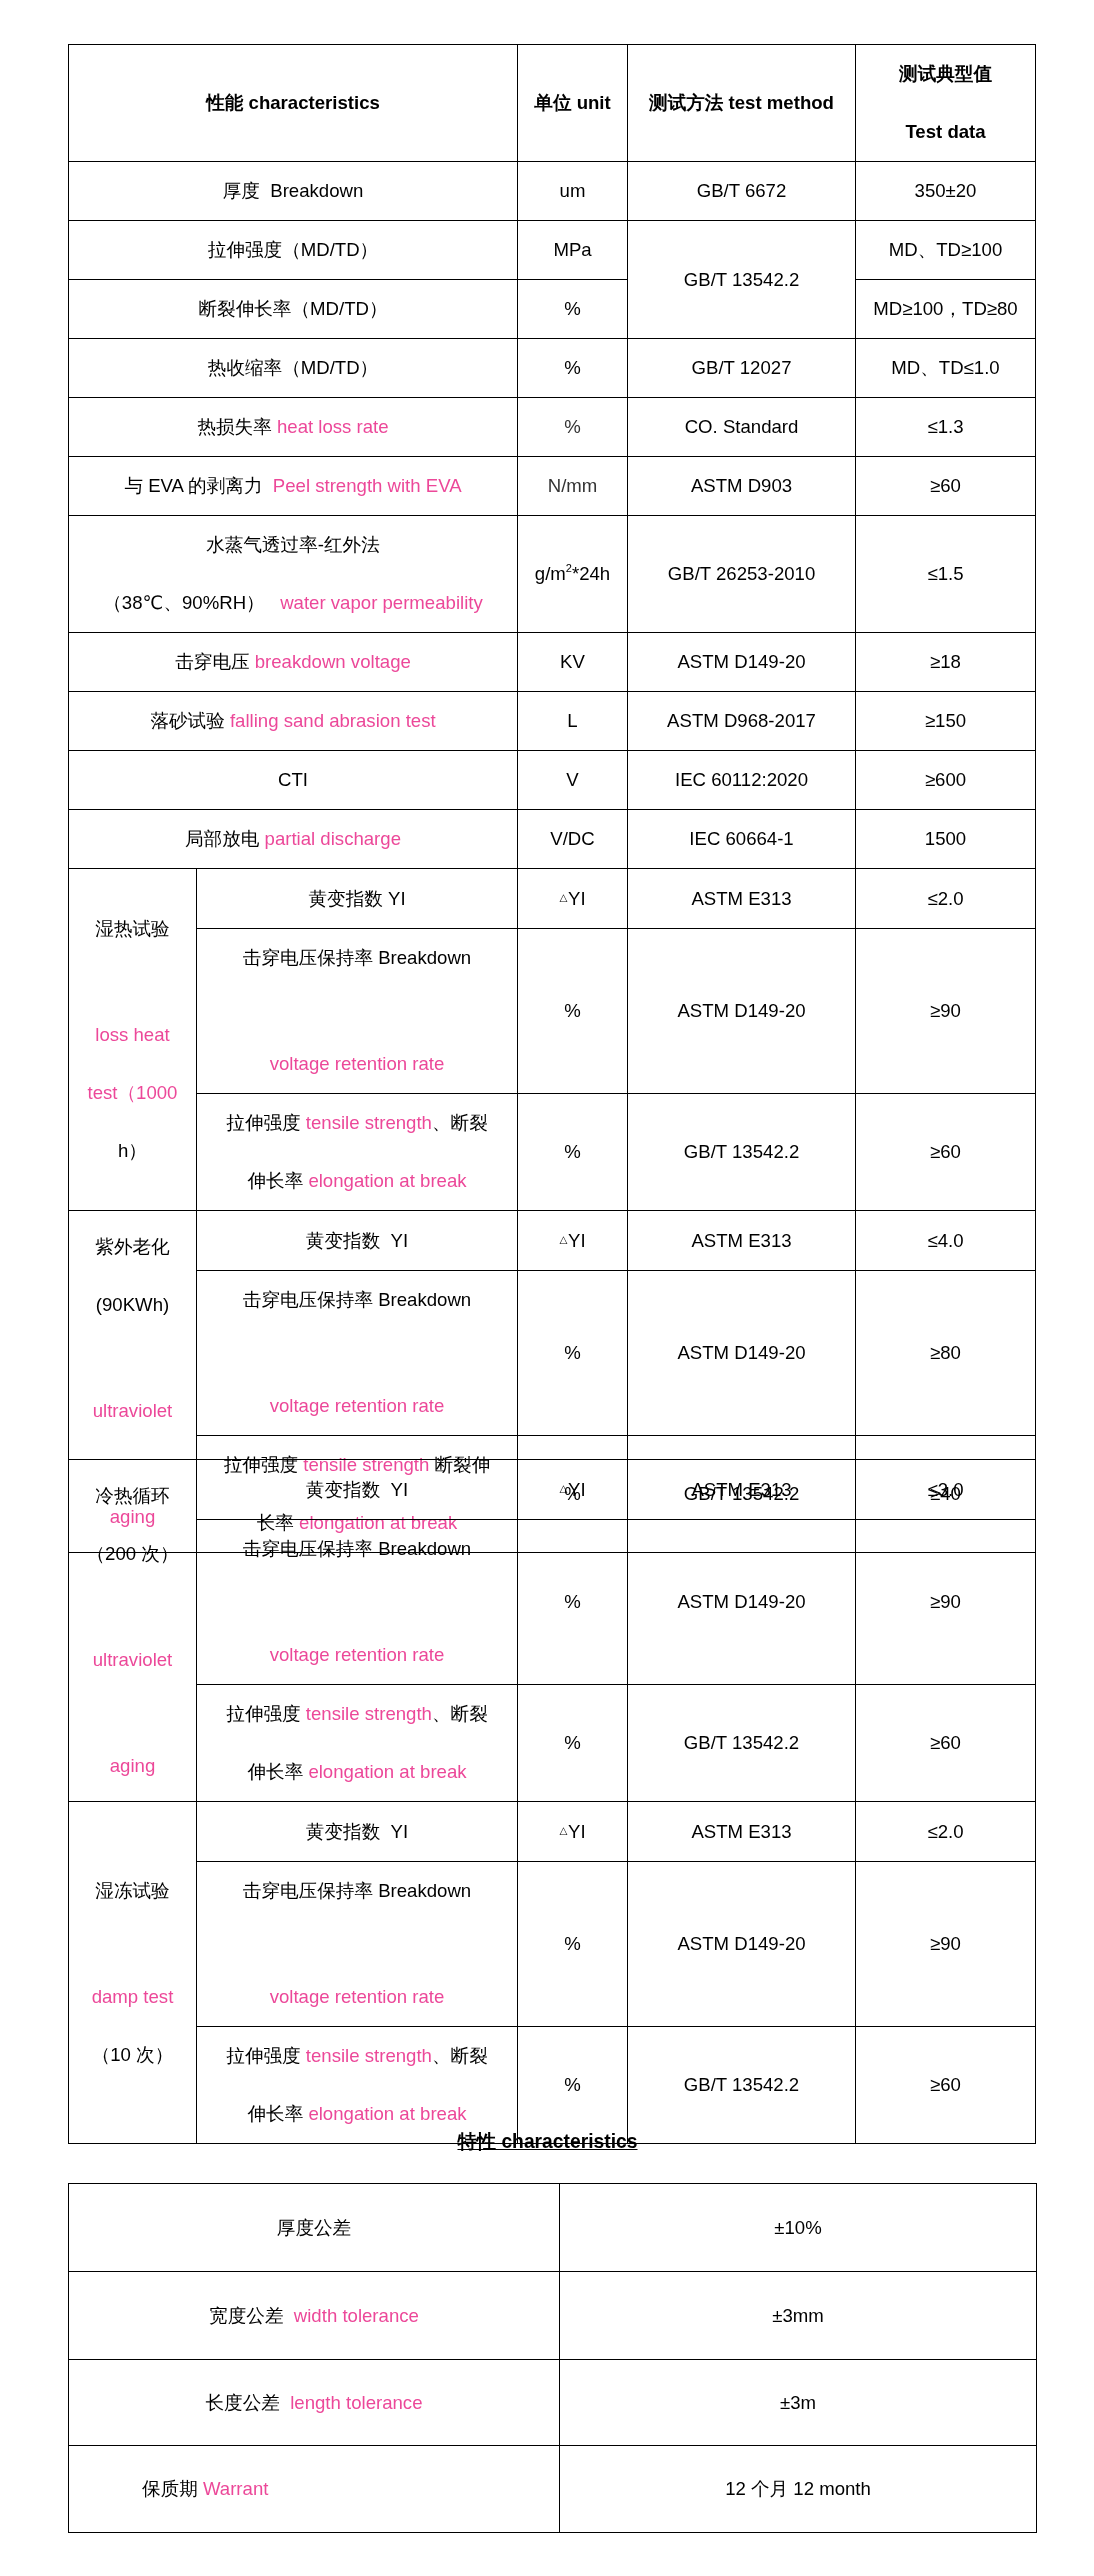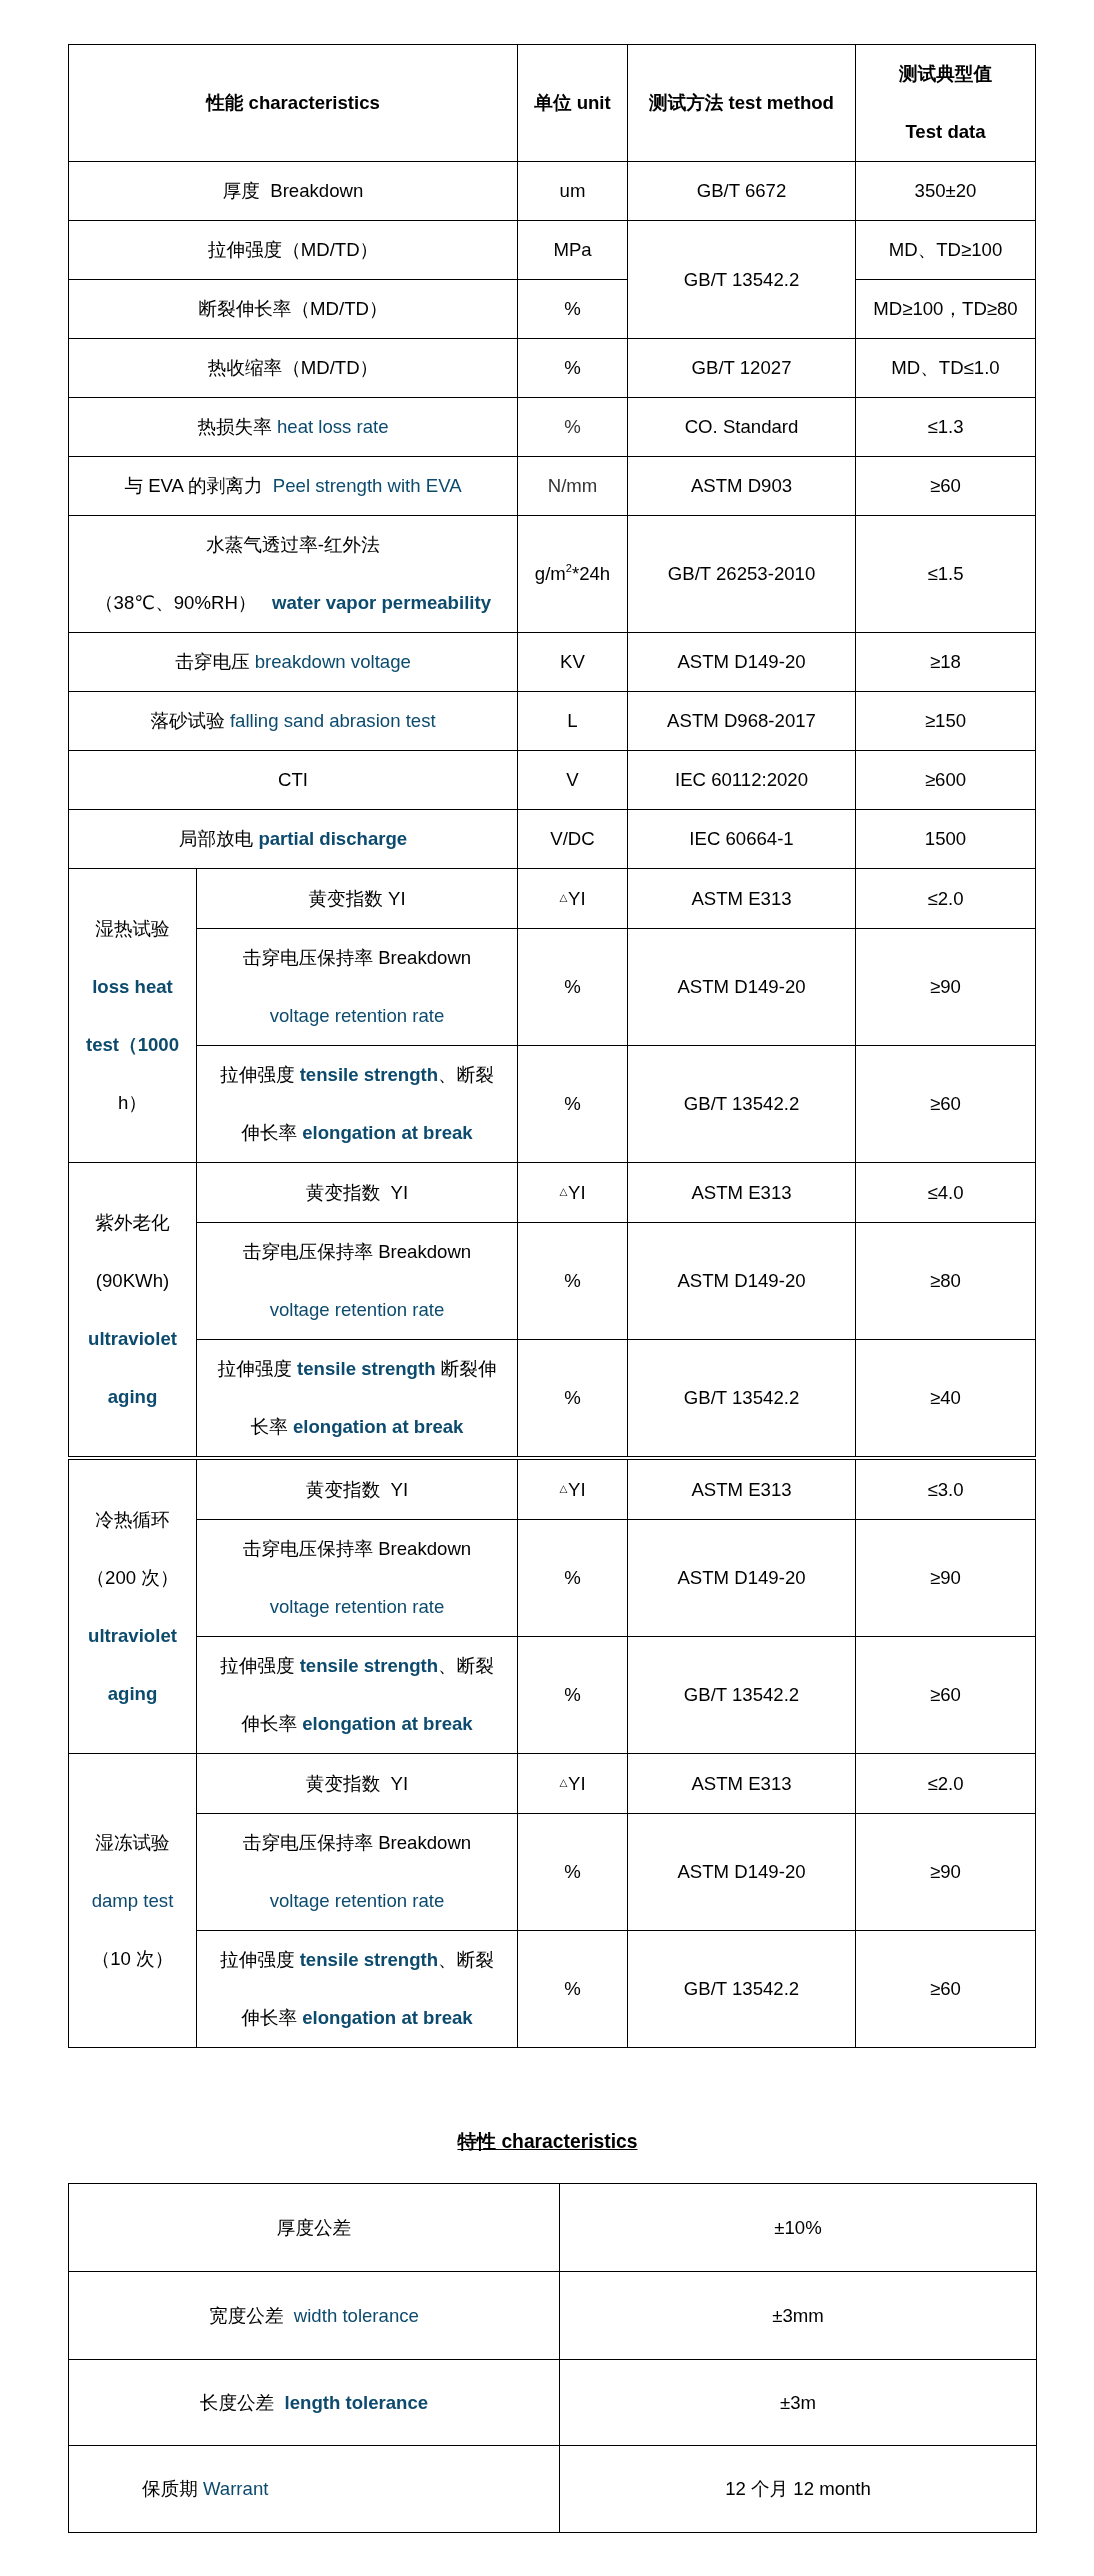--- a/index.html
+++ b/index.html
@@ -2,22 +2,22 @@
 <html style="font-size:11px"><head>
 <meta charset="utf-8">
 <style>
   html, body { margin:0; padding:0; background:#ffffff; }
   body { width:1095px; height:2576px; position:relative; overflow:hidden;
          font-family:"Liberation Sans", "DejaVu Sans", sans-serif; color:#000; }
   table.spec { position:absolute; left:68px; border-collapse:collapse; table-layout:fixed; }
   table.spec td { border:1.4px solid #000; text-align:center; vertical-align:middle;
                   font-size:18.6px; line-height:58px; padding:0 2.8px; overflow:hidden; white-space:nowrap; }
   table.spec td.inner { border-left:0.7px solid #000; border-right:0.7px solid #000; }
-  .en { color:#0c4a6e; }
-  .b { font-weight:bold; }
+  .en { color:#ec4899;margin-top:48px; }
+  .b { font-weight:normal; }
   .gray { color:#333333; font-family:"Liberation Sans", sans-serif; }
   .hdr { font-weight:bold; }
   .ml { line-height:58px; white-space:normal; }
   .tri { font-size:10.3px; vertical-align:4.1px; margin-right:0.7px; }
   sup { font-size:11px; vertical-align:8.3px; line-height:0; }
   #t1 { top:44px; width:967px; }
   #t2 { top:1459px; width:967px; }
   #t3 { top:2183px; width:967px; }
   #t3 td { line-height:normal; }
   #title3 { position:absolute; top:2128px; left:0; width:1095px; text-align:center;

